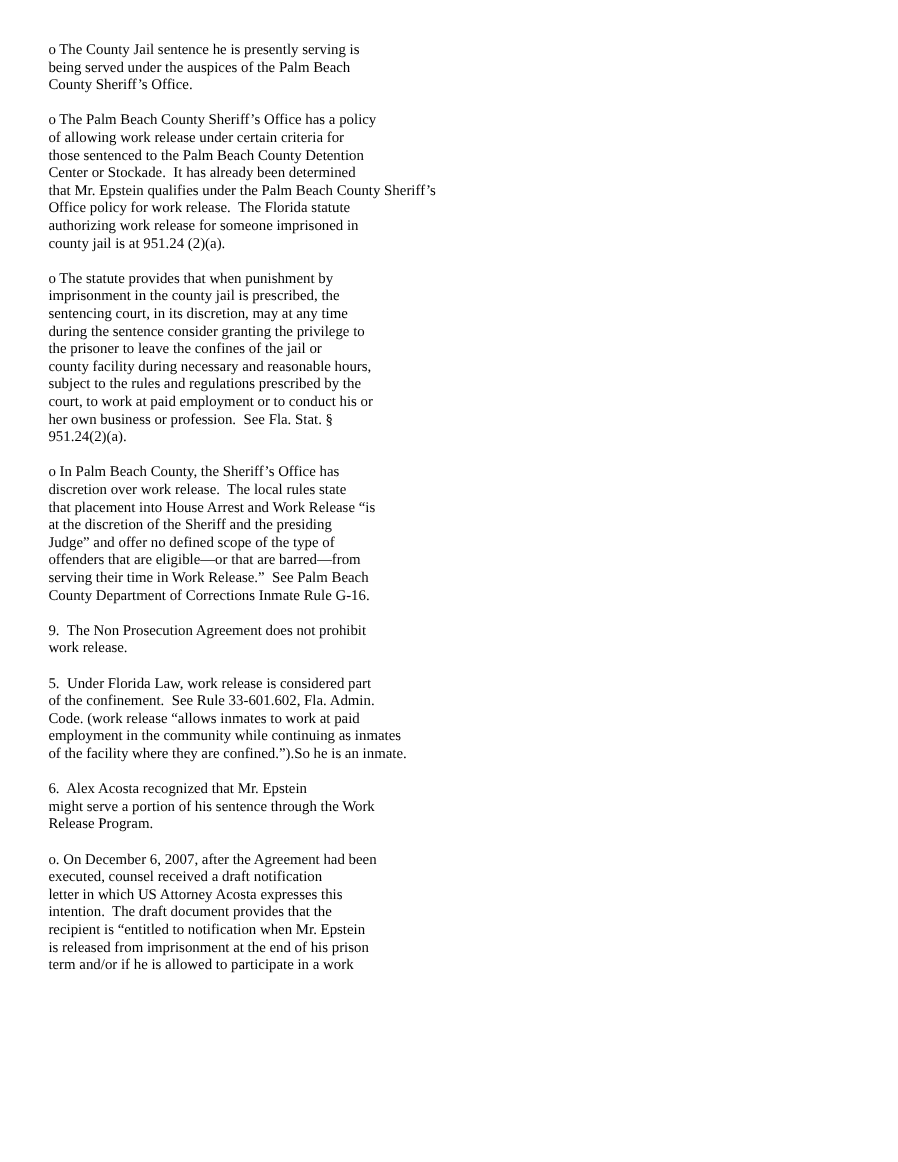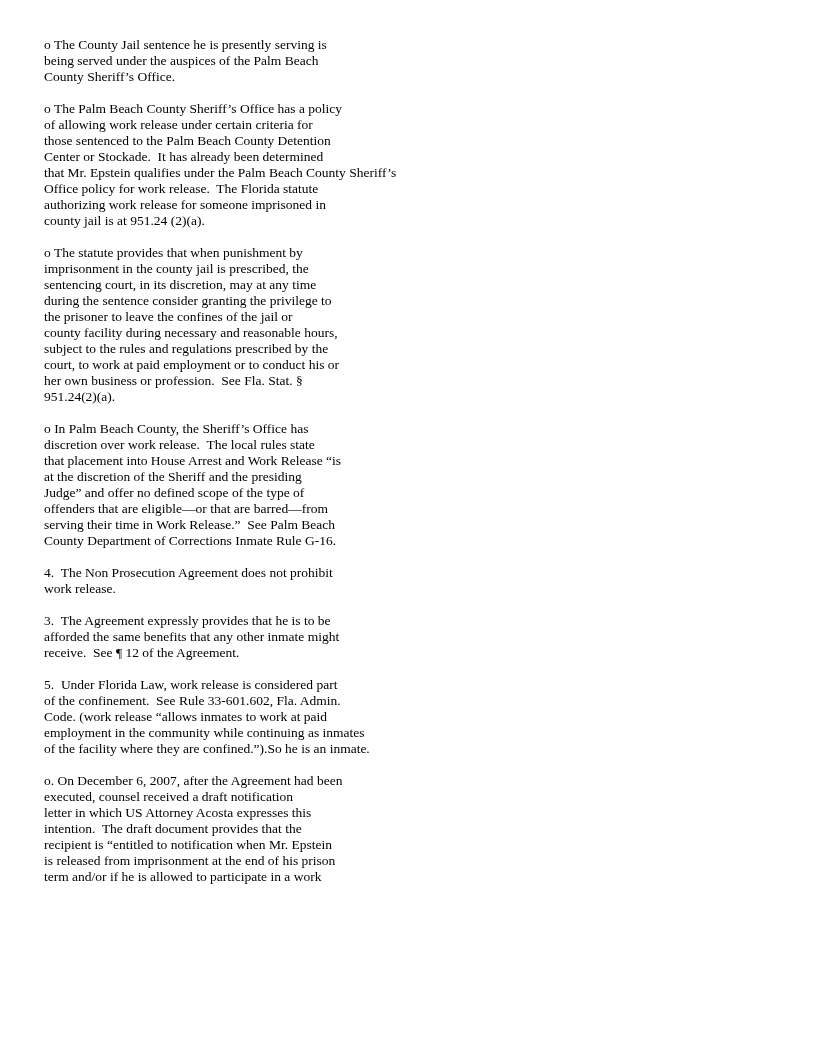--- a/index.html
+++ b/index.html
@@ -56,30 +56,30 @@
 her own business or profession.  See Fla. Stat. §
 951.24(2)(a).</div>
     <div class="para">o In Palm Beach County, the Sheriff’s Office has
 discretion over work release.  The local rules state
 that placement into House Arrest and Work Release “is
 at the discretion of the Sheriff and the presiding
 Judge” and offer no defined scope of the type of
 offenders that are eligible—or that are barred—from
 serving their time in Work Release.”  See Palm Beach
 County Department of Corrections Inmate Rule G-16.</div>
-    <div class="para">4.  The Non Prosecution Agreement does not prohibit
+    <div class="para">9.  The Non Prosecution Agreement does not prohibit
 work release.</div>
-    <div class="para">3.  The Agreement expressly provides that he is to be
-afforded the same benefits that any other inmate might
-receive.  See ¶ 12 of the Agreement.</div>
     <div class="para">5.  Under Florida Law, work release is considered part
 of the confinement.  See Rule 33-601.602, Fla. Admin.
 Code. (work release “allows inmates to work at paid
 employment in the community while continuing as inmates
 of the facility where they are confined.”).So he is an inmate.</div>
+    <div class="para">6.  Alex Acosta recognized that Mr. Epstein
+might serve a portion of his sentence through the Work
+Release Program.</div>
     <div class="para">o. On December 6, 2007, after the Agreement had been
 executed, counsel received a draft notification
 letter in which US Attorney Acosta expresses this
 intention.  The draft document provides that the
 recipient is “entitled to notification when Mr. Epstein
 is released from imprisonment at the end of his prison
 term and/or if he is allowed to participate in a work</div>
   </div>
 </div>
 

